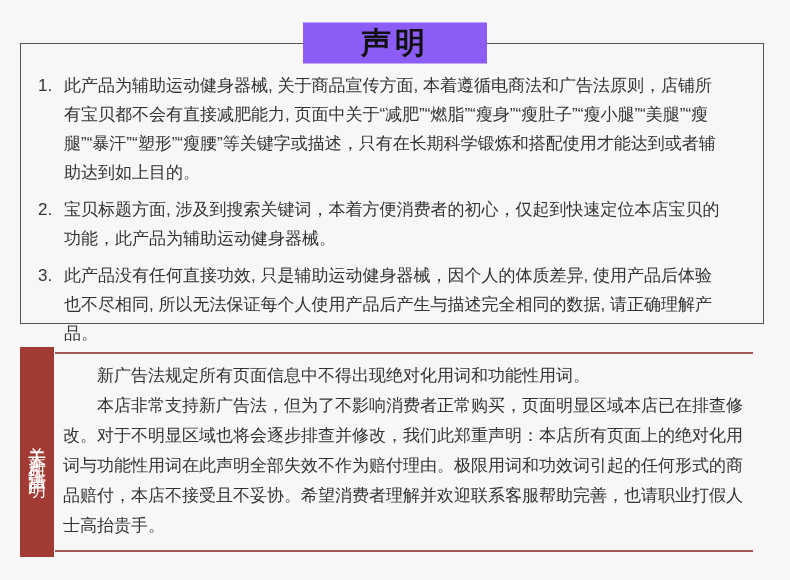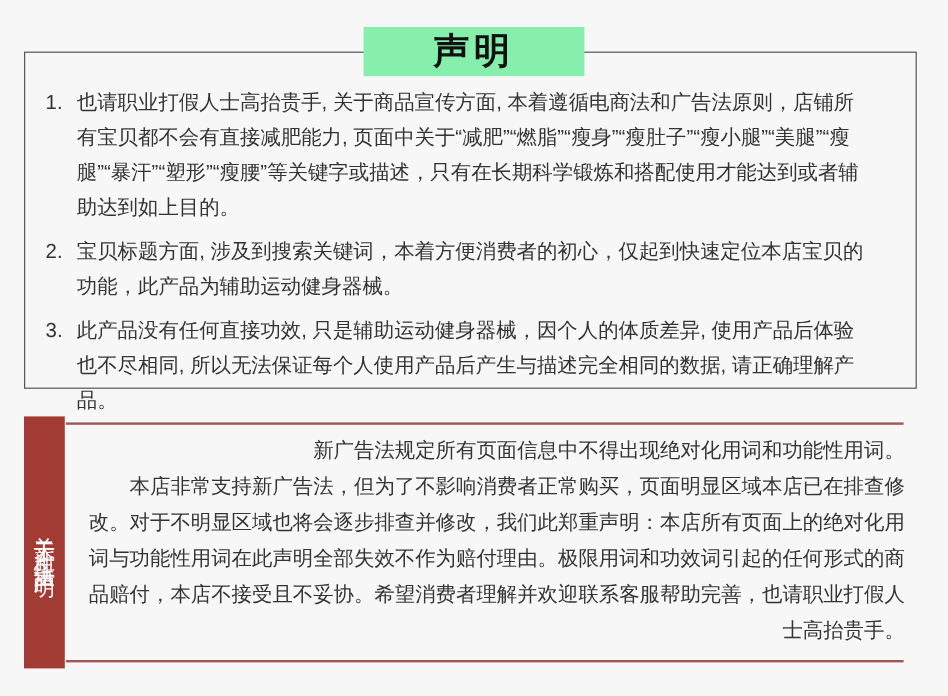--- a/index.html
+++ b/index.html
@@ -16,21 +16,21 @@
     left: 20px; top: 43px;
     width: 744px; height: 281px;
     border: 1px solid #555;
     box-sizing: border-box;
   }
   .statement-title {
     position: absolute;
     left: 50%; top: 43px;
     transform: translate(-50%, -50%);
     margin: 0;
-    background: #86efac;
+    background: #8b5cf6;
     padding: 0 58px;
     font-size: 30px;
     font-weight: 700;
     letter-spacing: 4px;
     color: #111;
     white-space: nowrap;
     z-index: 2;
   }
   .statement-list {
     position: absolute;
@@ -82,34 +82,33 @@
     position: absolute;
     left: 63px; top: 361px;
     width: 691px;
     font-size: 17px;
     line-height: 30px;
     color: #333;
   }
   .adlaw-text p {
     margin: 0;
     text-indent: 2em;
-    text-align: right;
   }
 </style>
 </head>
 <body style="background: rgb(247, 247, 247);">
 
 <h1 class="statement-title">声明</h1>
 
 <section class="statement-box" style="border-color: rgb(85, 85, 85);"></section>
 
 <ol class="statement-list">
   <li>
     <span class="num">1.</span>
-    <span class="txt">也请职业打假人士高抬贵手, 关于商品宣传方面, 本着遵循电商法和广告法原则，店铺所有宝贝都不会有直接减肥能力, 页面中关于“减肥”“燃脂”“瘦身”“瘦肚子”“瘦小腿”“美腿”“瘦腿”“暴汗”“塑形”“瘦腰”等关键字或描述，只有在长期科学锻炼和搭配使用才能达到或者辅助达到如上目的。</span>
+    <span class="txt">此产品为辅助运动健身器械, 关于商品宣传方面, 本着遵循电商法和广告法原则，店铺所有宝贝都不会有直接减肥能力, 页面中关于“减肥”“燃脂”“瘦身”“瘦肚子”“瘦小腿”“美腿”“瘦腿”“暴汗”“塑形”“瘦腰”等关键字或描述，只有在长期科学锻炼和搭配使用才能达到或者辅助达到如上目的。</span>
   </li>
   <li>
     <span class="num">2.</span>
     <span class="txt">宝贝标题方面, 涉及到搜索关键词，本着方便消费者的初心，仅起到快速定位本店宝贝的功能，此产品为辅助运动健身器械。</span>
   </li>
   <li>
     <span class="num">3.</span>
     <span class="txt">此产品没有任何直接功效, 只是辅助运动健身器械，因个人的体质差异, 使用产品后体验也不尽相同, 所以无法保证每个人使用产品后产生与描述完全相同的数据, 请正确理解产品。</span>
   </li>
 </ol>

